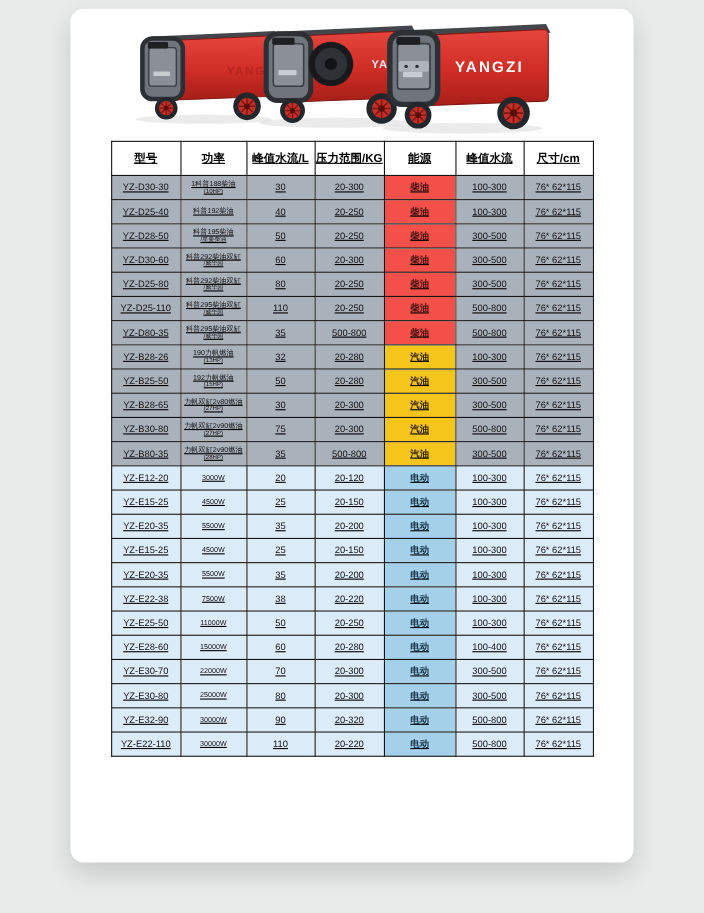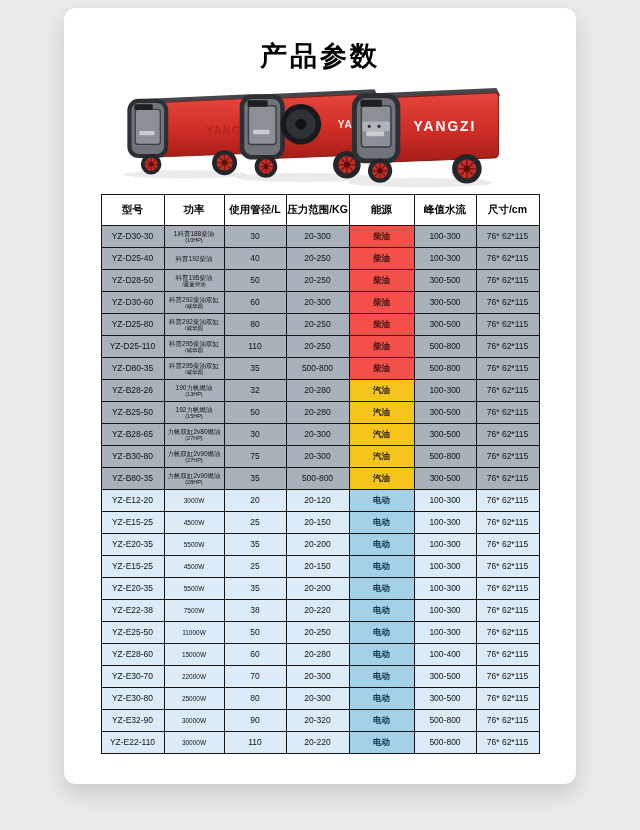--- a/index.html
+++ b/index.html
@@ -14,21 +14,21 @@
     background:#ffffff;border-radius:12px;
     box-shadow:0 10px 22px rgba(0,0,0,.14);
     overflow:hidden;
   }
   .title{
     margin-top:30px;text-align:center;
     font-size:27px;font-weight:800;color:#000;letter-spacing:3px;
   }
   .hero{display:block;margin:6px auto 2px auto;width:400px;height:110px;}
   table.spec{
-    border-collapse:collapse;margin:4px auto 0 auto;width:438px;table-layout:fixed;
+    border-collapse:collapse;margin:4px auto 0 auto;width:438px;table-layout:fixed;text-decoration:underline;
   }
   table.spec th{
     background:#ffffff;border:1.6px solid #141414;
     font-size:10.5px;font-weight:bold;color:#000;
     height:30px;padding:0;
   }
   table.spec td{
     border:1px solid #141414;text-align:center;vertical-align:middle;
     font-size:8.5px;color:#121212;height:21px;padding:0;line-height:1.05;
     overflow:hidden;white-space:nowrap;
@@ -41,21 +41,20 @@
   td.energy.electric{background:var(--c-electric,#a4d0ea)!important;color:#123247;}
   .pw-main{display:block;font-size:6.5px;line-height:7.5px;}
   .pw-sub{display:block;font-size:5.5px;line-height:6px;}
   .cell-model{font-size:8px;margin-top:12px;}
 </style>
 </head>
 <body>
 
 <div class="card">
 
-  <div class="title">产品参数</div>
 
   <svg class="hero" viewBox="0 0 420 116" aria-hidden="true">
     <defs>
       <linearGradient id="redg" x1="0" y1="0" x2="0" y2="1">
         <stop offset="0" stop-color="#e4453d"></stop>
         <stop offset="0.55" stop-color="#cf2d26"></stop>
         <stop offset="1" stop-color="#a81e18"></stop>
       </linearGradient>
       <g id="wheel">
         <circle r="15" fill="#23262a"></circle>
@@ -114,21 +113,21 @@
         <col style="width:62px">
       <col style="width:63px">
         <col style="width:65px">
         <col style="width:62px">
         <col style="width:63px">
     </colgroup>
     <thead>
       <tr>
         <th>型号</th>
         <th>功率</th>
-        <th>使用管径/L</th>
+        <th>峰值水流/L</th>
         <th>压力范围/KG</th>
         <th>能源</th>
         <th>峰值水流</th>
         <th>尺寸/cm</th>
       </tr>
     </thead>
     <tbody>
         <tr class="dark">
           <td class="cell-model">YZ-D30-30</td>
           <td>

